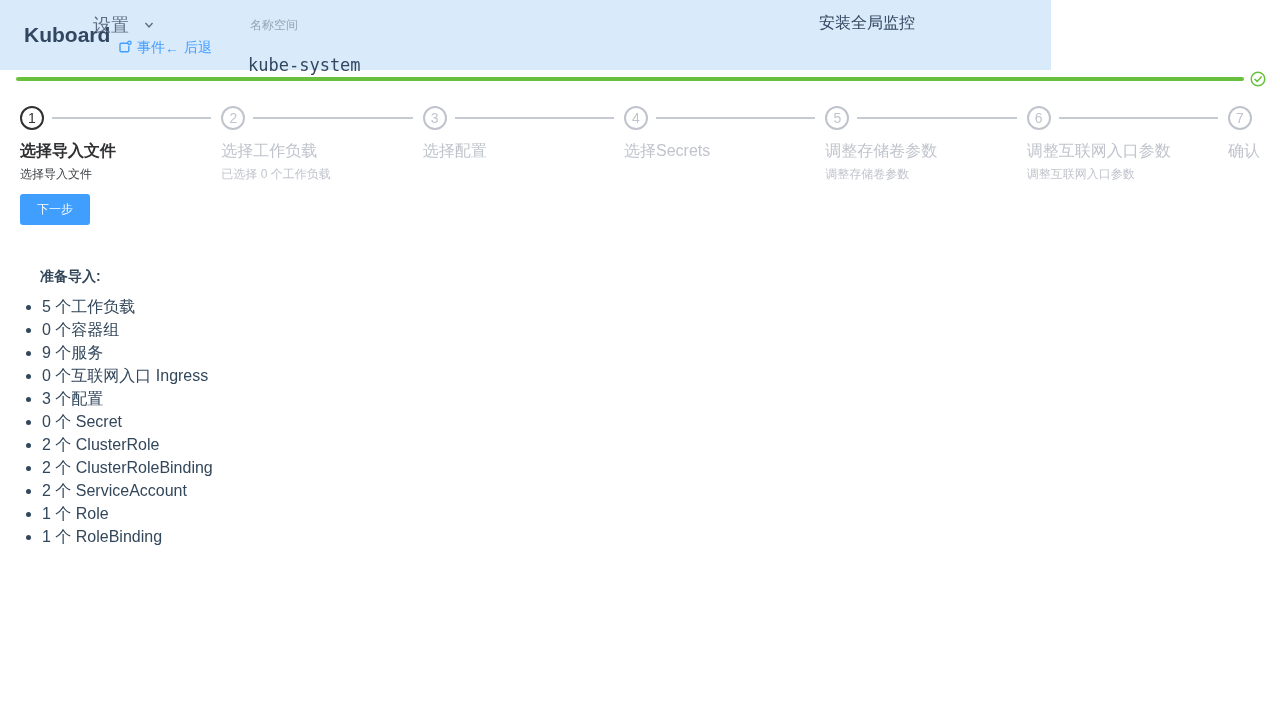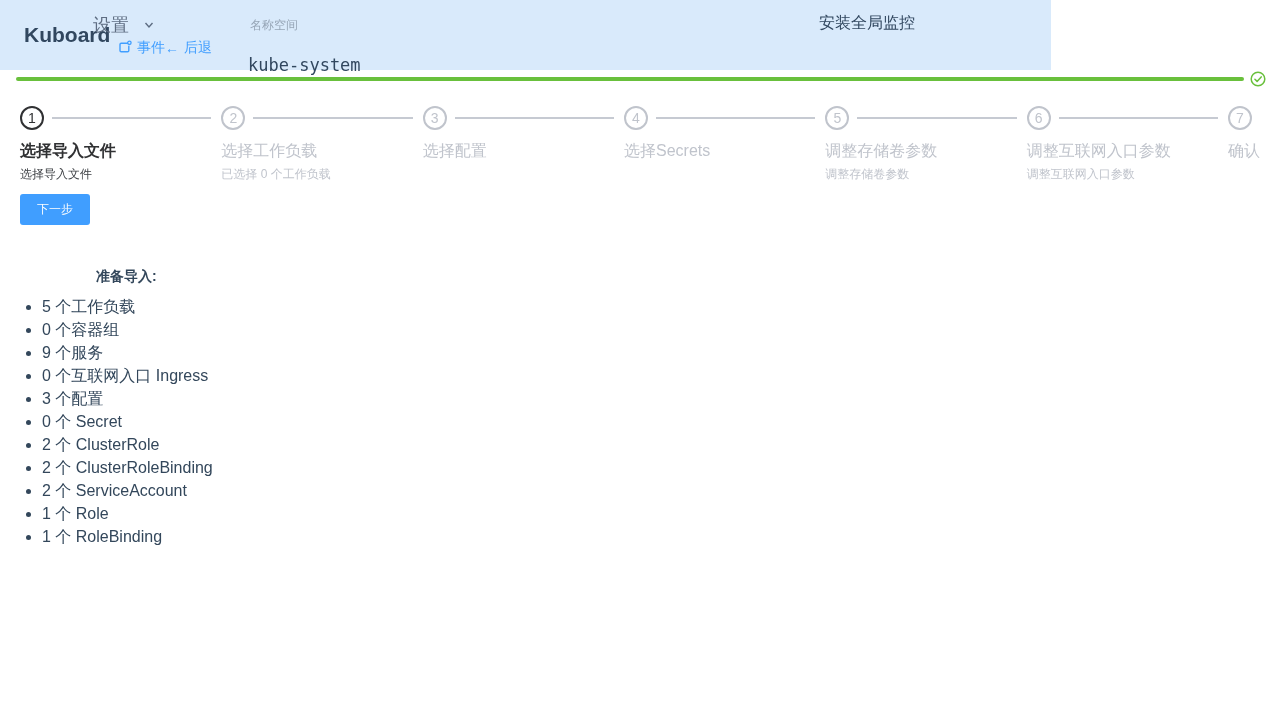--- a/index.html
+++ b/index.html
@@ -79,21 +79,21 @@
   
   .next-btn {
     position: absolute; top: 194px; left: 20px;
     background: #409eff; color: #ffffff; border: none; border-radius: 3px;
     font-size: 12px; padding: 7px 17px; cursor: pointer;
     font-family: inherit;
   }
 
   
   .summary { position: absolute; top: 268px; left: 20px; color: #33475b; }
-  .summary-title { font-size: 14px; font-weight: 700; margin-left: 20px; text-align: center; }
+  .summary-title { font-size: 14px; font-weight: 700; margin-left: 20px; }
   .summary-list { margin-top: 9px; padding-left: 22px; list-style: disc; }
   .summary-list li { font-size: 16px; line-height: 23px; }
 </style>
 </head>
 <body>
 
 <div class="header">
   <div class="logo">Kuboard</div>
 
   <div class="settings">

